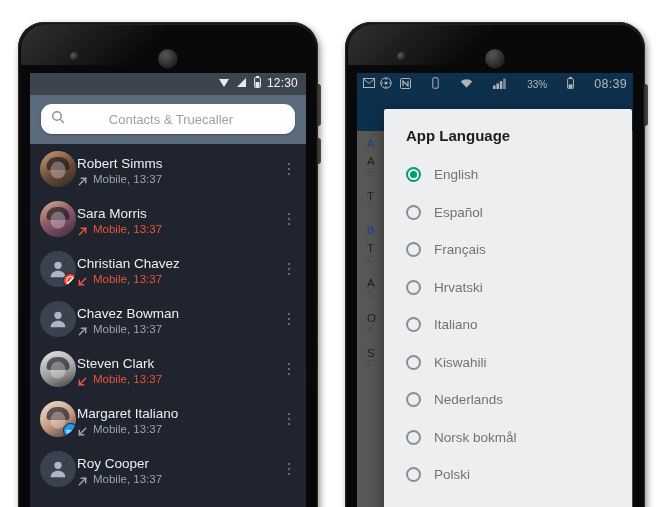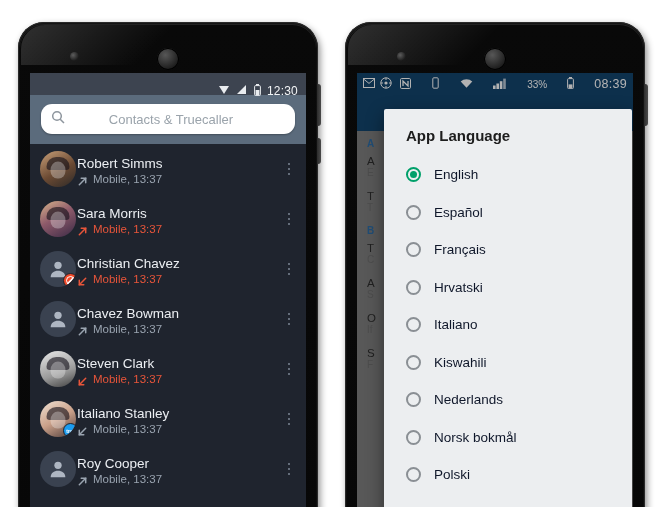--- a/index.html
+++ b/index.html
@@ -45,22 +45,22 @@
   .sidebtn.b2 { top:116px; height:26px; }
 
   
   .screen {
     position:absolute; left:12px; right:12px; top:51px; bottom:6px;
     overflow:hidden; background:#1f242e;
   }
 
   
   .statusbar-dark{
-    height:22px; background:#3d4450; display:flex; align-items:flex-start;
-    justify-content:flex-end; gap:6px; padding:11px 8px; color:#e9ecef;
+    height:22px; background:#3d4450; display:flex; align-items:flex-end;
+    justify-content:flex-end; gap:6px; padding:5px 8px; color:#e9ecef;
     font-size:11.5px; letter-spacing:.2px;
   }
   .sb-clock{ font-size:12px; color:#f2f4f6; }
 
   
   .searchwrap{ background:#5b6b7c; padding:9px 11px 10px; }
   .searchbox{
     height:30px; background:#fff; border-radius:11px;
     display:flex; align-items:center; padding:0 10px; gap:10px;
     box-shadow:0 1px 2px rgba(0,0,0,.28);
@@ -129,21 +129,21 @@
     background:#eceef0; border-radius:2px;
     box-shadow:0 6px 18px rgba(0,0,0,.45); overflow:hidden;
   }
   .dlg-title{ font-size:15px; color:#1d1d1d; font-weight:bold; padding:18px 22px 12px; }
   .dlg-list{ padding:0 22px; }
   .lang{ display:flex; align-items:center; gap:13px; height:37.5px; }
   .radio{ width:15px; height:15px; border-radius:50%; border:2px solid #8a8f94;
           flex:0 0 15px; display:flex; align-items:center; justify-content:center; }
   .radio.sel{ border-color:#00a06a; }
   .radio.sel i{ width:7px; height:7px; border-radius:50%; background:#00a06a; display:block; }
-  .lang-t{ font-size:13.5px; color:#0f172a; }
+  .lang-t{ font-size:13.5px; color:#737373; }
 </style>
 </head>
 <body>
 
 <div class="stage">
 
   <div class="phone left">
     <div class="bezel"></div>
     <div class="glare"></div>
     <div class="cam"></div>
@@ -283,21 +283,21 @@
               <i></i>
               <i></i>
             </span>
           </div>
           <div class="row norm">
             <span class="av ph-d">
               <span class="av-hair"></span>
               <span class="av-face"></span>
               <span class="badge true">true</span>
             </span>
-            <span class="meta"><span class="cname">Italiano Stanley</span><span class="csub">
+            <span class="meta"><span class="cname">Margaret Italiano</span><span class="csub">
                 <span class="arrow"><svg viewBox="0 0 12 12" fill="none" stroke-width="1.6" stroke-linecap="round">
                     <path d="M9.5 2.5 2.5 9.5"></path>
                     <path d="M7.4 9.5H2.5V4.6"></path>
                   </svg></span>
                 <span class="csub-txt">Mobile, 13:37</span>
               </span></span>
             <span class="kebab">
               <i></i>
               <i></i>
               <i></i>

